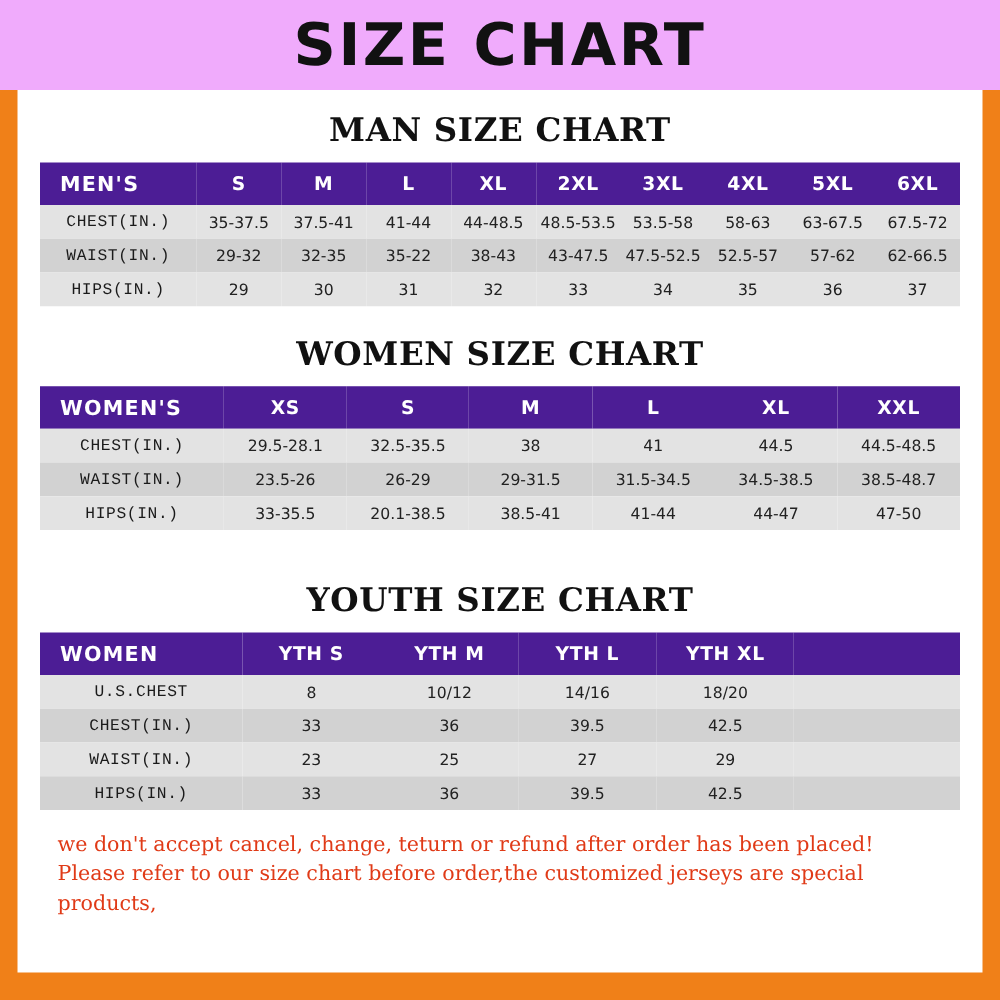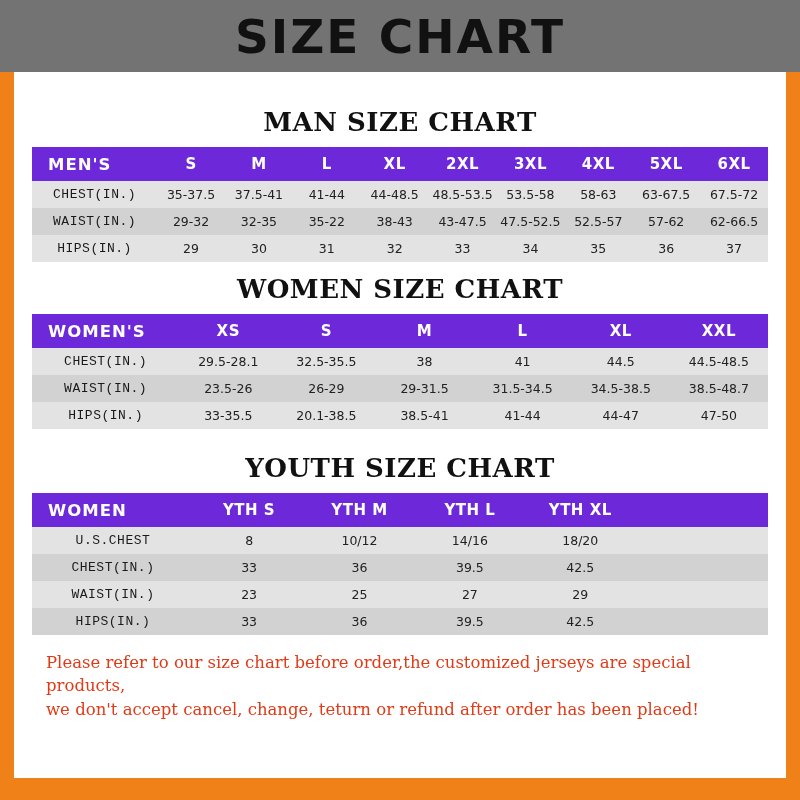--- a/index.html
+++ b/index.html
@@ -18,69 +18,69 @@
     height: 800px;
     position: relative;
     box-sizing: border-box;
     border-left: 14px solid #f08018;
     border-right: 14px solid #f08018;
     background: #ffffff;
     display: flex;
     flex-direction: column;
   }
   .header-banner {
-    background: #737373;
+    background: #f0abfc;
     height: 72px;
     display: flex;
     align-items: center;
     justify-content: center;
     margin: 0 -14px;
   }
   .header-title {
     font-family: "DejaVu Sans", sans-serif;
     font-weight: bold;
     font-size: 47px;
     letter-spacing: 2px;
     color: #111111;
     line-height: 1;
   }
   .content {
     flex: 1;
-    padding: 17px 18px;
+    padding: 0 18px;
     box-sizing: border-box;
   }
   .section-title {
     text-align: center;
     font-family: "DejaVu Serif", serif;
     font-weight: bold;
     font-size: 26px;
     color: #111111;
     letter-spacing: 0.5px;
   }
   .t-man { margin-top: 18px; }
-  .t-women { margin-top: 12px; }
-  .t-youth { margin-top: 24px; }
+  .t-women { margin-top: 24px; }
+  .t-youth { margin-top: 42px; }
 
   table.size-table {
     width: 100%;
     border-collapse: collapse;
     margin-top: 10px;
     table-layout: fixed;
   }
   table.size-table th,
   table.size-table td {
     text-align: center;
     font-size: 12.5px;
     color: #222222;
     padding: 0;
     height: 27px;
     font-family: "DejaVu Sans", sans-serif;
   }
   table.size-table thead th {
-    background: #6d28d9;
+    background: #4c1d95;
     color: #ffffff;
     font-weight: bold;
     font-size: 15px;
     height: 34px;
     letter-spacing: 0.5px;
   }
   table.size-table thead th.lead {
     text-align: left;
     padding-left: 16px;
     font-size: 16.5px;
@@ -300,20 +300,20 @@
           <td>33</td>
           <td>36</td>
           <td>39.5</td>
           <td>42.5</td>
           <td></td>
         </tr>
       </tbody>
     </table>
 
     <div class="footnote">
+      <div>we don't accept cancel, change, teturn or refund after order has been placed!</div>
       <div>Please refer to our size chart before order,the customized jerseys are special products,</div>
-      <div>we don't accept cancel, change, teturn or refund after order has been placed!</div>
     </div>
 
   </div>
 
   <div class="bottom-bar"></div>
 </div>
 
 </body></html>

